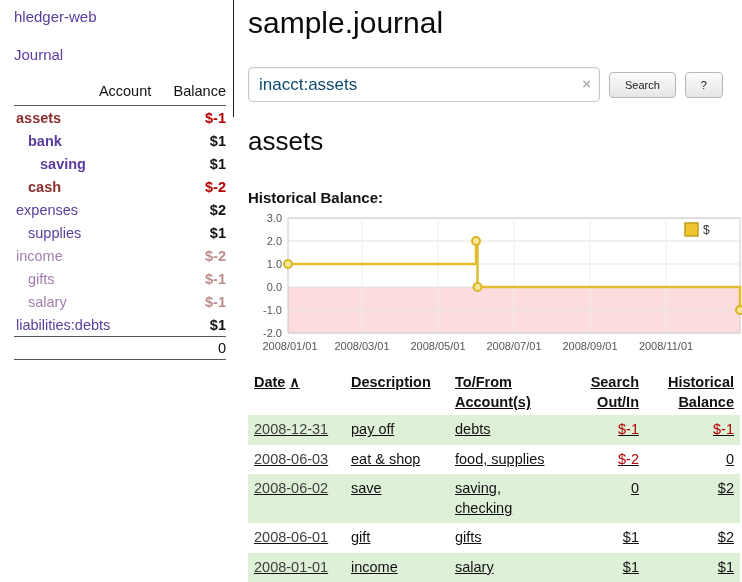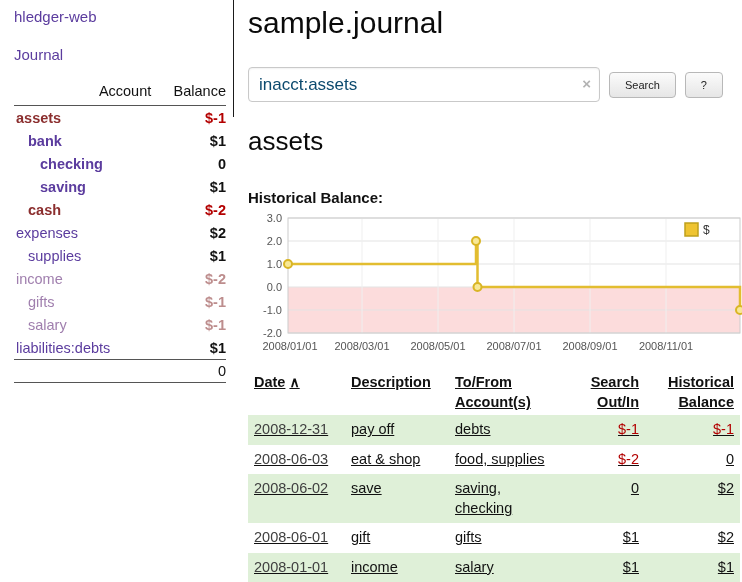--- a/index.html
+++ b/index.html
@@ -93,24 +93,20 @@
     <tbody>
       <tr>
         <td class="name l1 b maroon"><a>assets</a></td>
         <td class="bal neg">$-1</td>
       </tr>
       <tr>
         <td class="name l2 b purple"><a>bank</a></td>
         <td class="bal pos">$1</td>
       </tr>
       <tr>
-        <td class="name l3 b purple"><a>checking</a></td>
-        <td class="bal pos">0</td>
-      </tr>
-      <tr>
         <td class="name l3 b purple"><a>saving</a></td>
         <td class="bal pos">$1</td>
       </tr>
       <tr>
         <td class="name l2 b maroon"><a>cash</a></td>
         <td class="bal neg">$-2</td>
       </tr>
       <tr>
         <td class="name l1 purple"><a>expenses</a></td>
         <td class="bal pos">$2</td>

